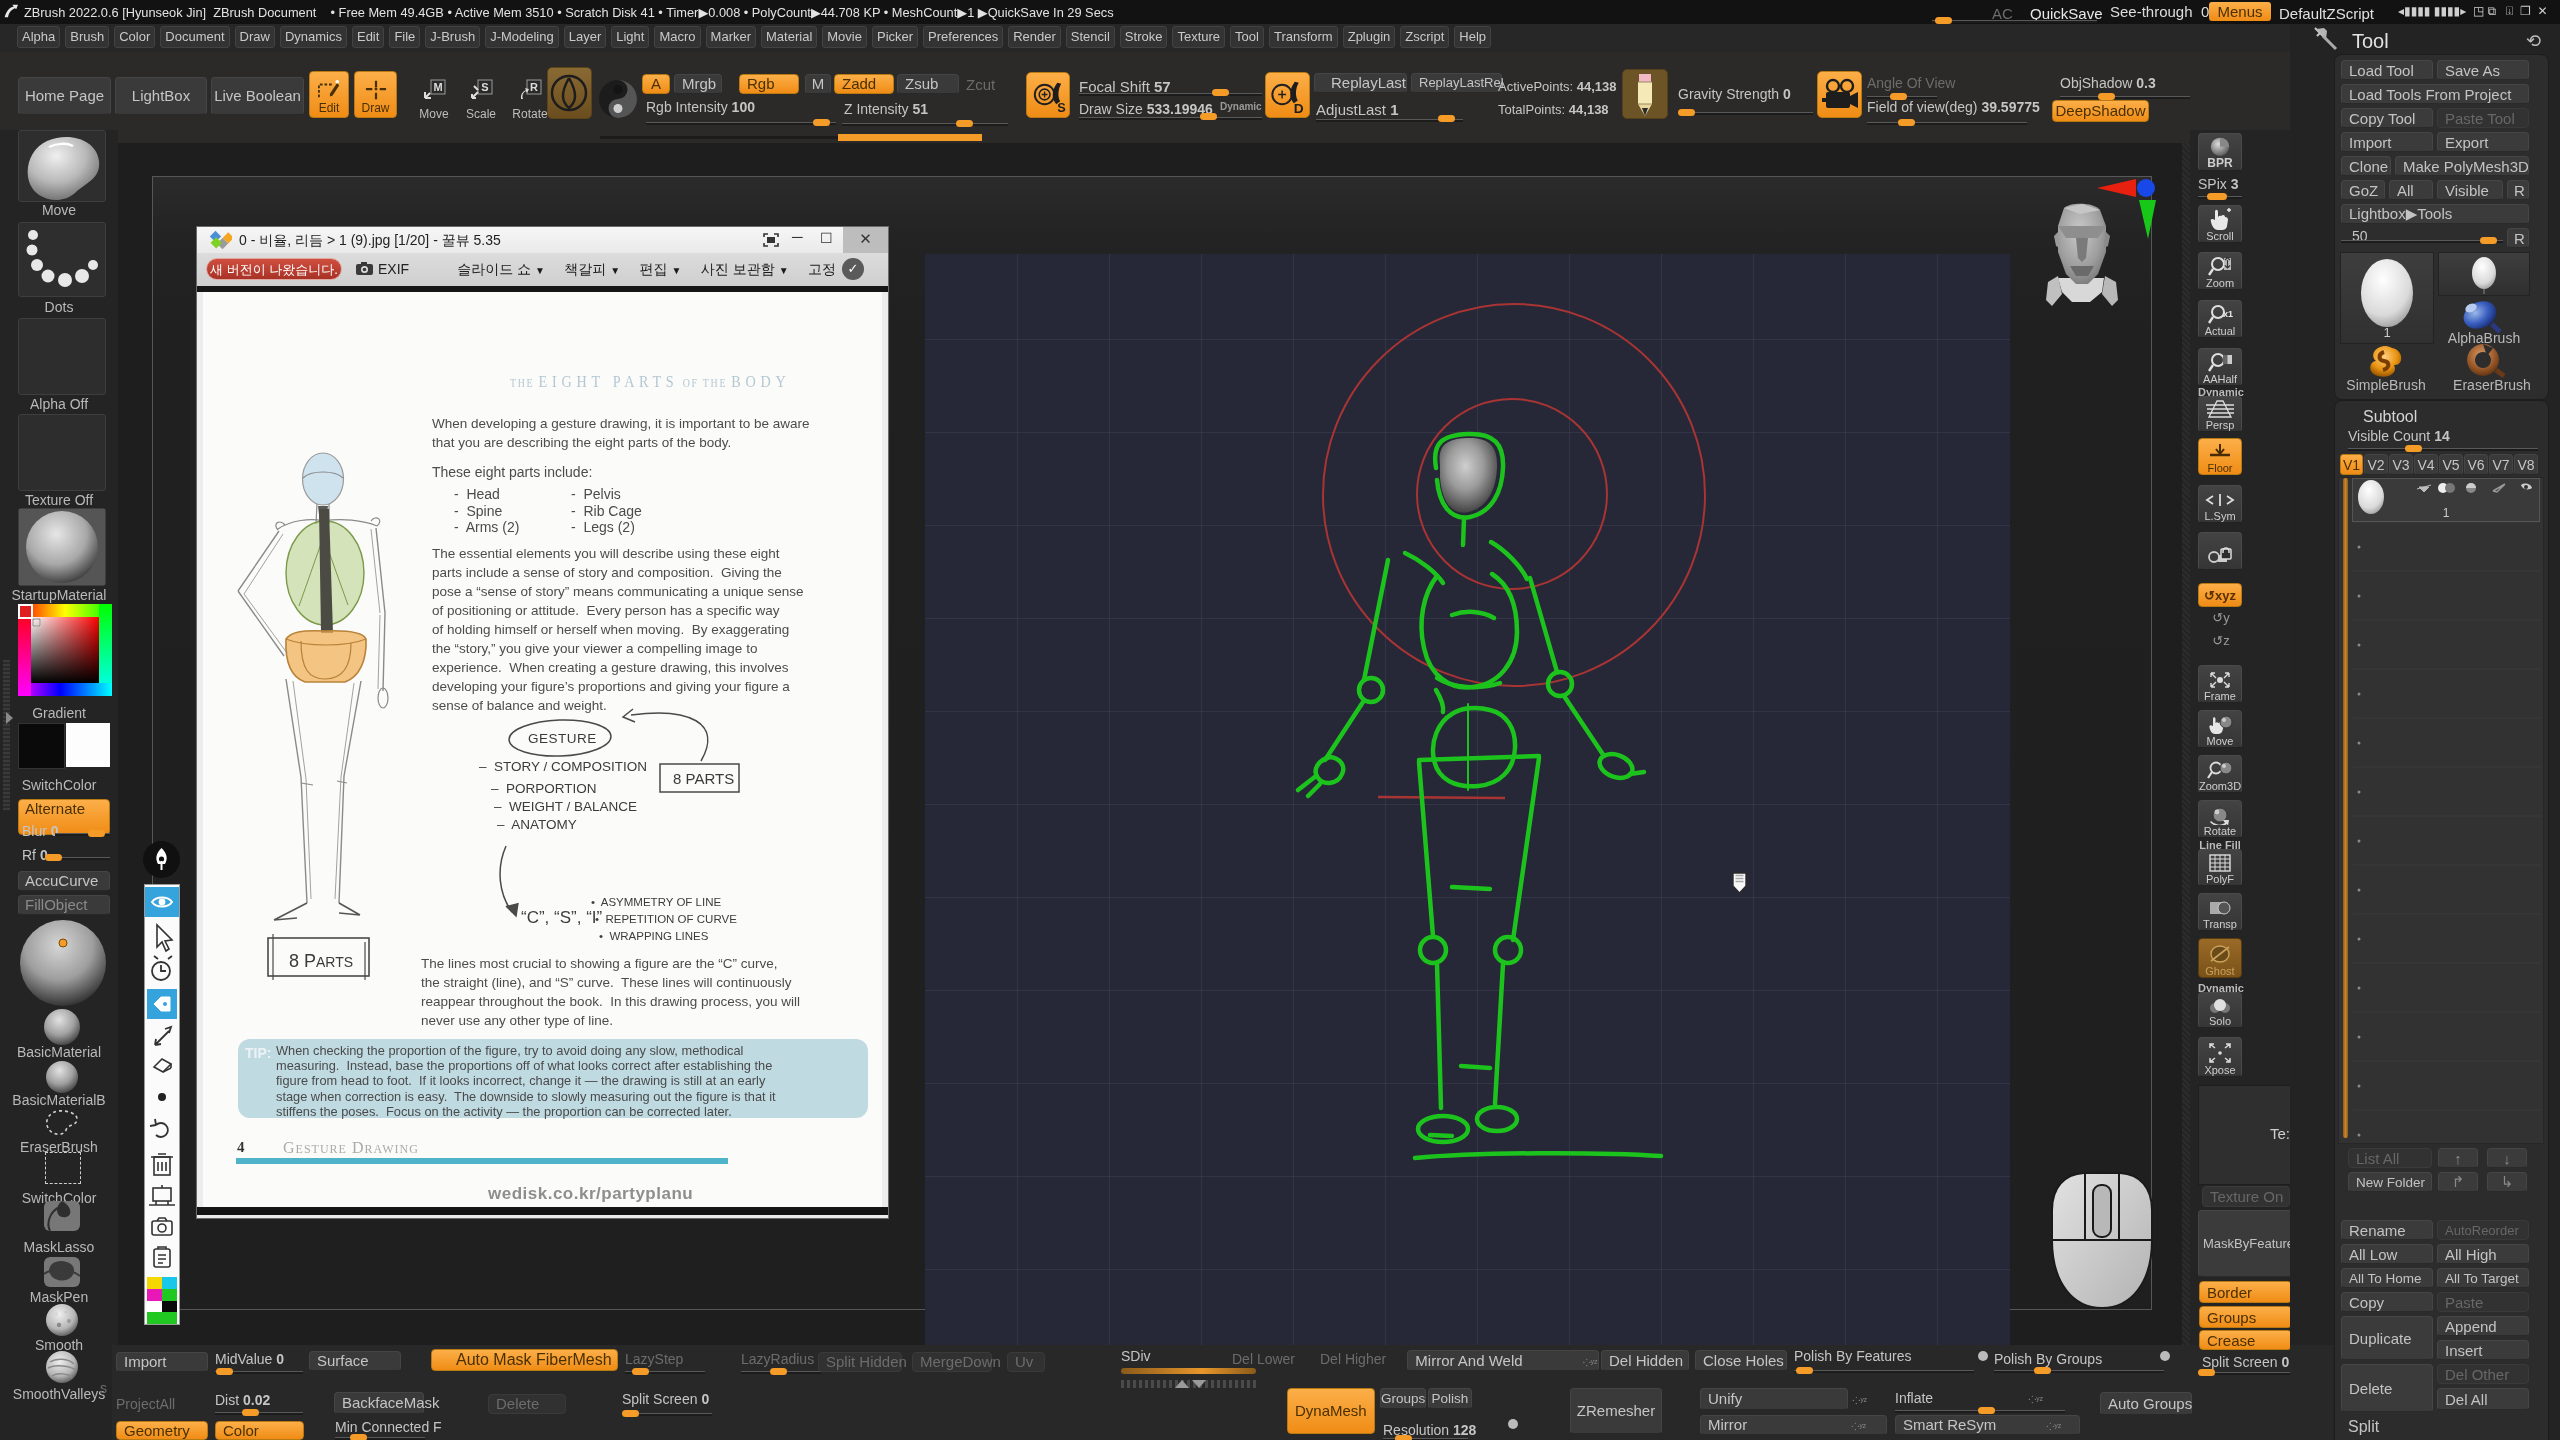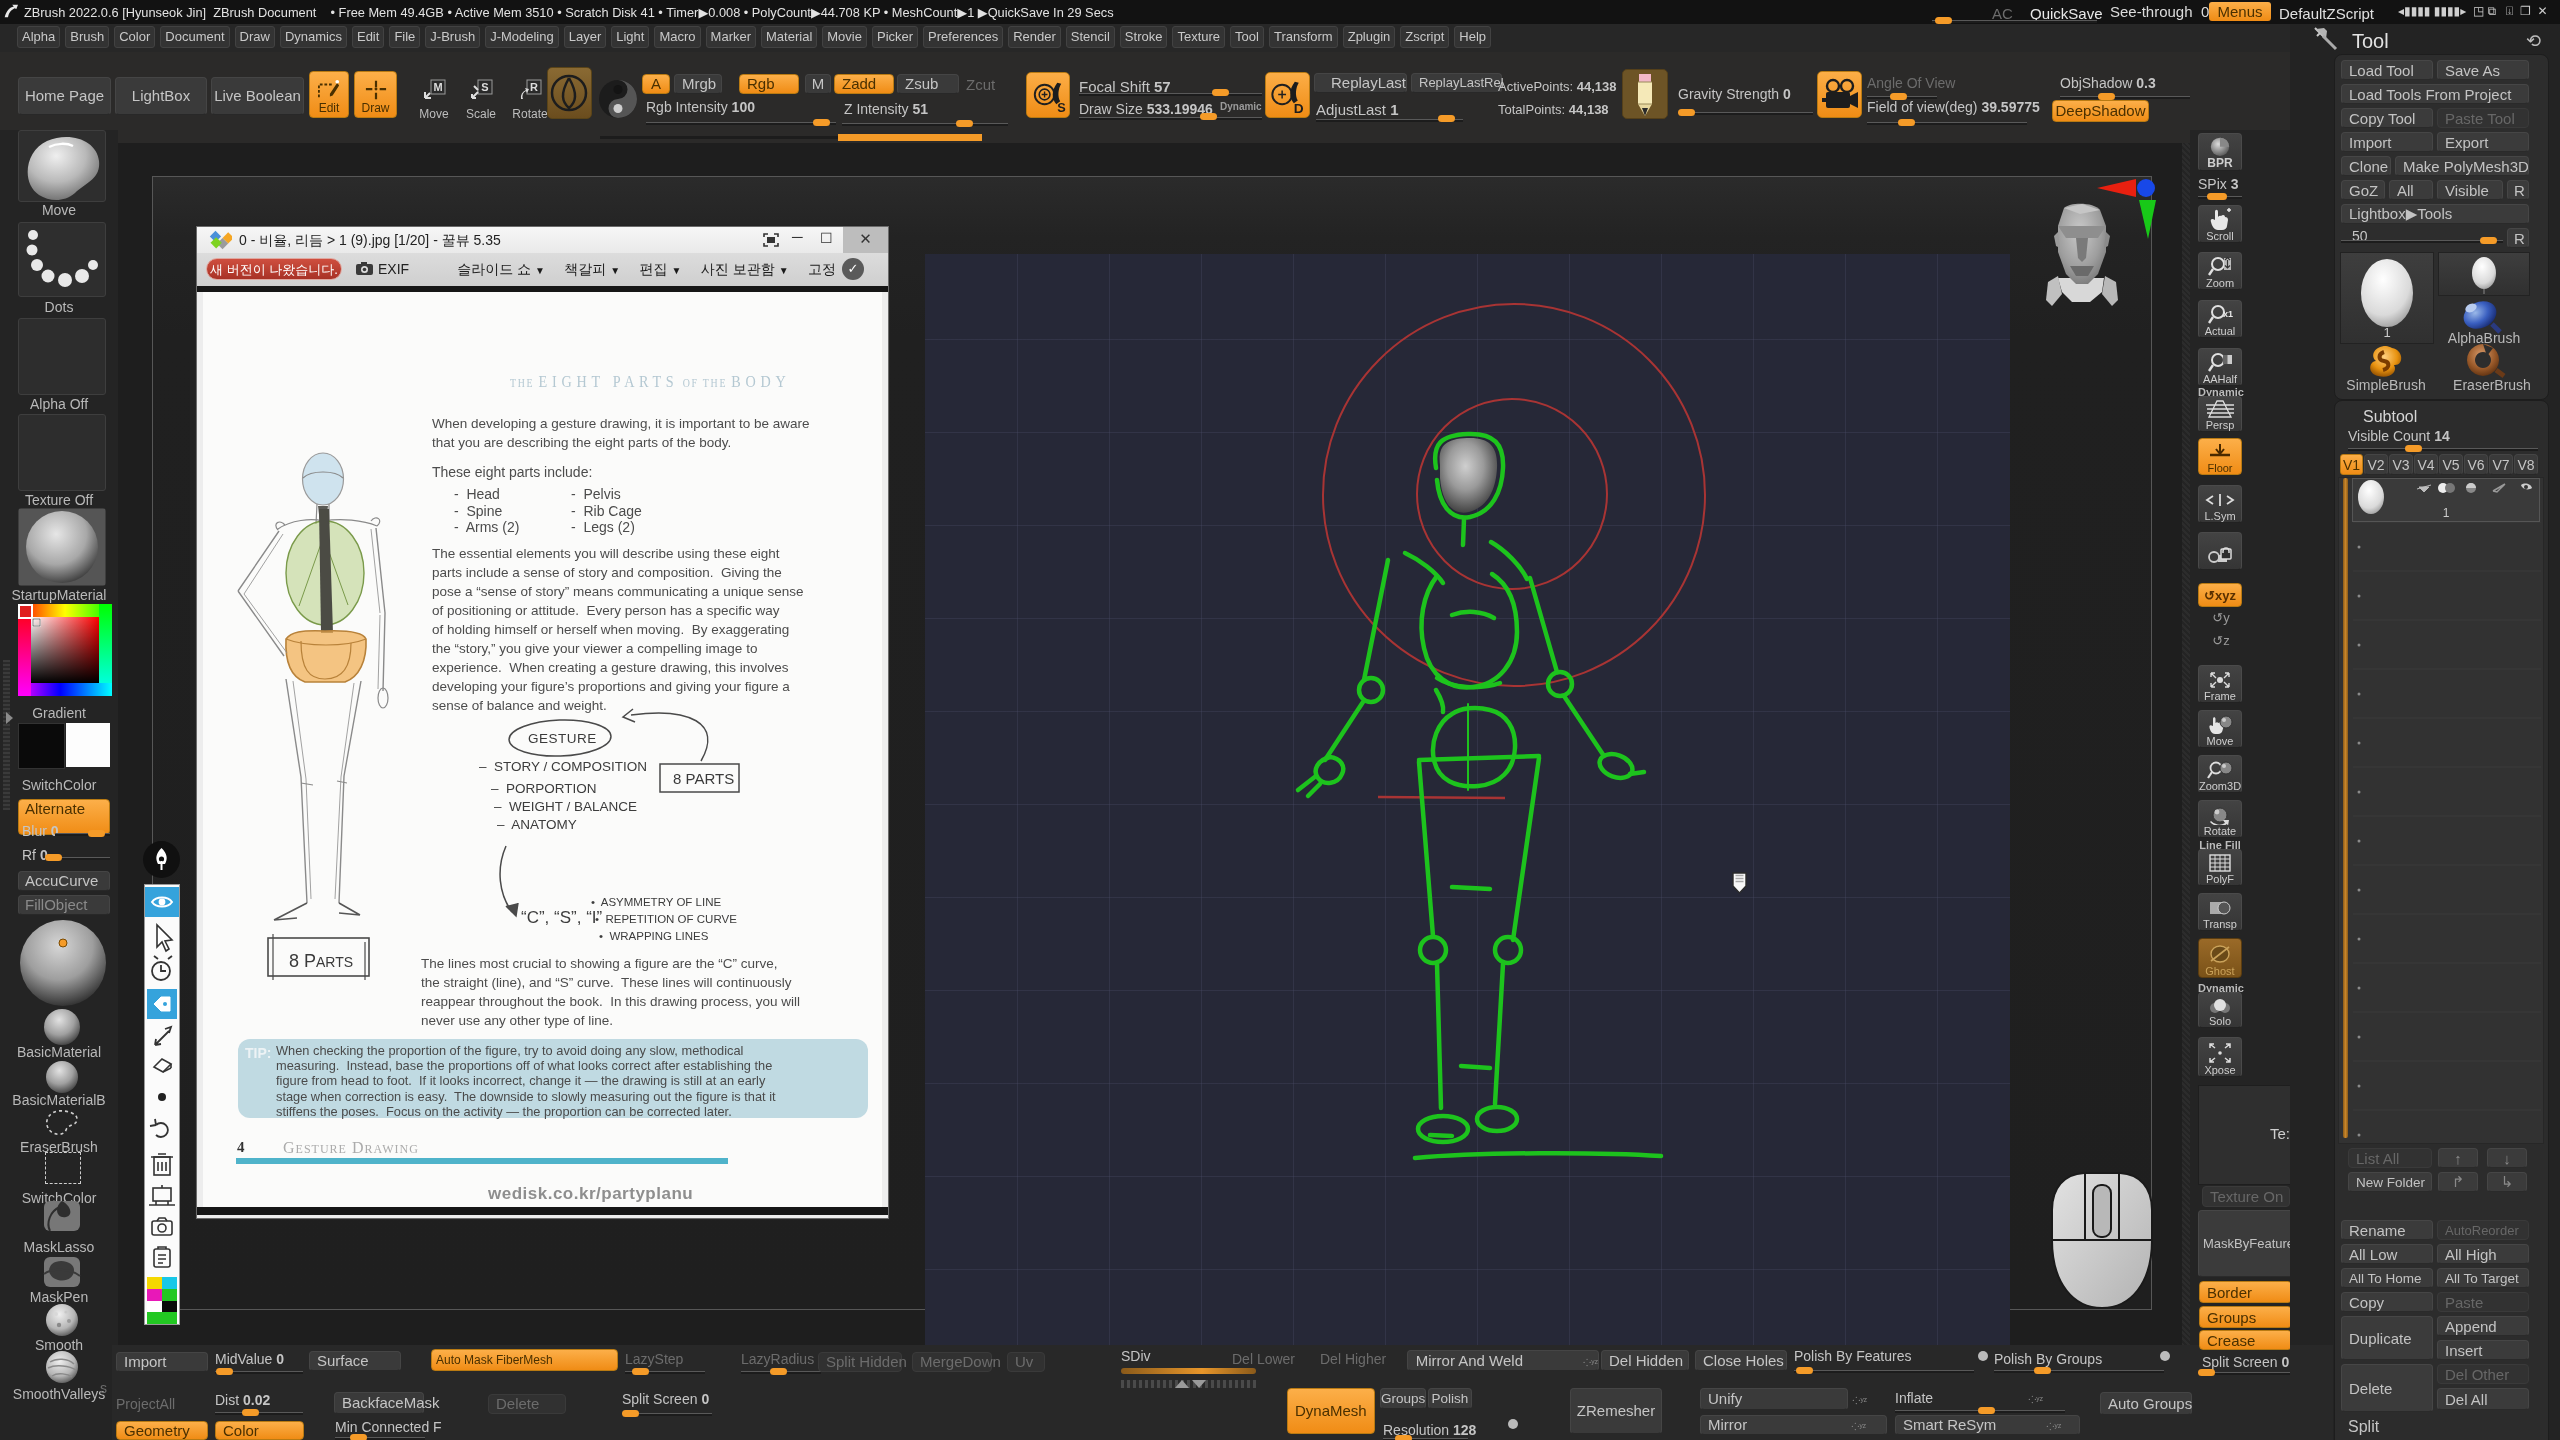--- a/index.html
+++ b/index.html
@@ -855,38 +855,38 @@
 <div class="rp" style="left:2437px;top:1388px;width:92px;height:22px">Del All</div>
 <div class="lb" style="left:2348px;top:1418px;font-size:16px">Split</div>
 
 <div class="a" style="left:2290px;top:1345px;width:43px;height:95px;background:#282828"></div>
 <div class="dl" style="left:100px;top:1380px">s</div>
 <div class="sb" style="left:116px;top:1352px;width:92px;height:20px;line-height:18px;text-align:left;padding-left:7px">Import</div>
 <div class="lb" style="left:215px;top:1351px">MidValue <b>0</b></div>
 <div class="tr" style="left:215px;top:1371px;width:88px"></div>
 <div class="kn" style="left:216px;top:1368px"></div>
 <div class="sb" style="left:309px;top:1351px;width:92px;height:20px;line-height:18px;text-align:left;padding-left:7px">Surface</div>
-<div class="sb or" style="left:431px;top:1349px;width:187px;height:22px;line-height:20px;text-align:left;padding-left:4px;font-size:12px">Auto Mask FiberMesh</div>
+<div class="sb or" style="left:431px;top:1349px;width:187px;height:22px;line-height:20px;text-align:left;padding-left:24px;font-size:16px">Auto Mask FiberMesh</div>
 <div class="dl" style="left:625px;top:1351px">LazyStep</div>
 <div class="tr" style="left:625px;top:1371px;width:80px"></div>
 <div class="kn" style="left:632px;top:1368px"></div>
 <div class="dl" style="left:741px;top:1351px">LazyRadius</div>
 <div class="tr" style="left:741px;top:1371px;width:80px"></div>
 <div class="kn" style="left:770px;top:1368px"></div>
 <div class="sb" style="left:818px;top:1352px;width:84px;height:20px;line-height:18px;text-align:left;padding-left:7px;color:#6c6c6c;background:#313131;border-color:#3a3a3a">Split Hidden</div>
 <div class="sb" style="left:912px;top:1352px;width:80px;height:20px;line-height:18px;text-align:left;padding-left:7px;color:#6c6c6c;background:#313131;border-color:#3a3a3a">MergeDown</div>
 <div class="sb" style="left:1007px;top:1352px;width:38px;height:20px;line-height:18px;text-align:left;padding-left:7px;color:#6c6c6c;background:#313131;border-color:#3a3a3a">Uv</div>
 <div class="lb" style="left:1121px;top:1348px">SDiv</div>
 <div class="a" style="left:1121px;top:1368px;width:135px;height:6px;background:linear-gradient(to right,#8a5a1a,#e8962a 60%,#8a5a1a);border-radius:3px"></div>
 <div class="a" style="left:1121px;top:1380px;width:135px;height:8px;background:repeating-linear-gradient(90deg,#4a4a4a 0,#4a4a4a 3px,#2a2a2a 3px,#2a2a2a 6px)"></div>
 <div class="a" style="left:1175px;top:1380px;width:0;height:0;border-bottom:8px solid #9a9a9a;border-left:7px solid transparent;border-right:7px solid transparent"></div>
 <div class="a" style="left:1192px;top:1380px;width:0;height:0;border-top:8px solid #9a9a9a;border-left:7px solid transparent;border-right:7px solid transparent"></div>
 <div class="dl" style="left:1232px;top:1351px">Del Lower</div>
 <div class="dl" style="left:1320px;top:1351px">Del Higher</div>
-<div class="sb" style="left:1407px;top:1350px;width:192px;height:21px;line-height:19px;text-align:right;padding-left:7px">Mirror And Weld<span style="margin-left:60px;font-size:10px;color:#8a8a8a">⁘ʸᶻ</span></div>
+<div class="sb" style="left:1407px;top:1350px;width:192px;height:21px;line-height:19px;text-align:center;padding-left:7px">Mirror And Weld<span style="margin-left:60px;font-size:10px;color:#8a8a8a">⁘ʸᶻ</span></div>
 <div class="sb" style="left:1601px;top:1350px;width:88px;height:21px;line-height:19px;text-align:left;padding-left:7px">Del Hidden</div>
 <div class="sb" style="left:1695px;top:1350px;width:92px;height:21px;line-height:19px;text-align:left;padding-left:7px">Close Holes</div>
 <div class="lb" style="left:1794px;top:1348px">Polish By Features</div>
 <div class="tr" style="left:1794px;top:1370px;width:180px"></div>
 <div class="kn" style="left:1796px;top:1367px"></div>
 <div class="a" style="left:1978px;top:1351px;width:10px;height:10px;border-radius:5px;background:#bbb"></div>
 <div class="lb" style="left:1994px;top:1351px">Polish By Groups</div>
 <div class="tr" style="left:1994px;top:1370px;width:170px"></div>
 <div class="kn" style="left:2034px;top:1367px"></div>
 <div class="a" style="left:2160px;top:1351px;width:10px;height:10px;border-radius:5px;background:#bbb"></div>

